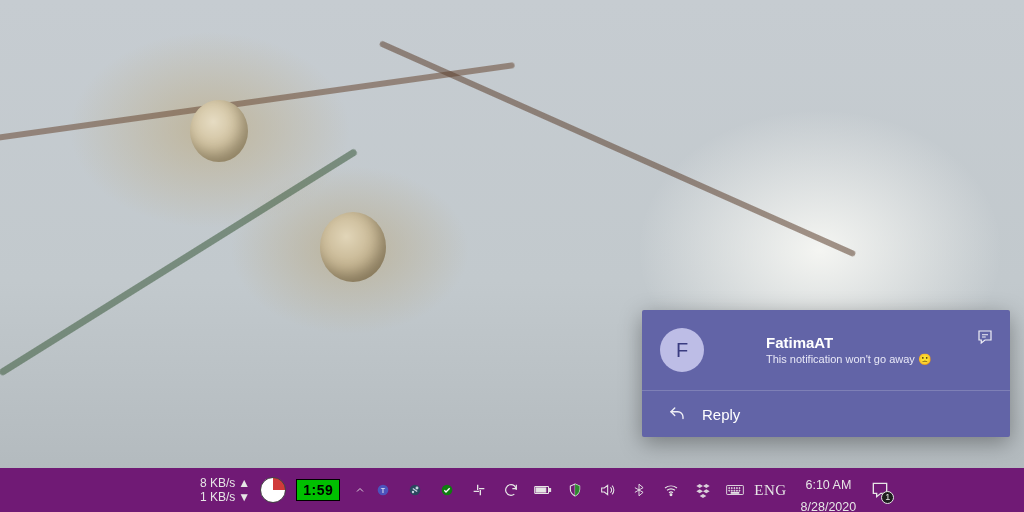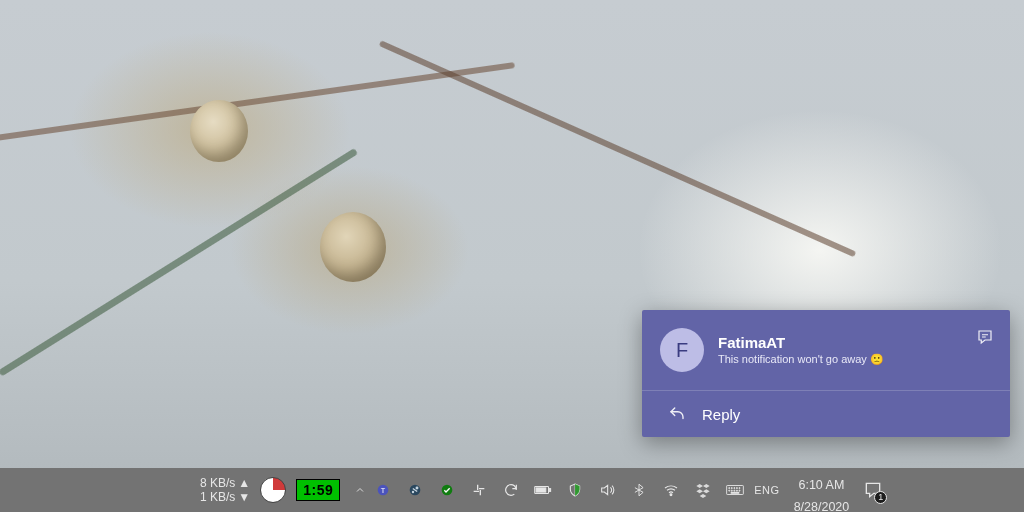--- a/index.html
+++ b/index.html
@@ -33,55 +33,55 @@
     border-radius: 2px;
     overflow: hidden;
   }
   .toast-main { display:flex; align-items:center; gap:14px; padding:18px 16px 18px 18px; }
   .avatar {
     width:44px; height:44px; border-radius:50%;
     background:#bdbde6; color:#3a3c80;
     display:flex; align-items:center; justify-content:center;
     font-size:20px; font-weight:500;
   }
-  .toast-text { flex:1; min-width:0; }
+  .toast-text { flex:1; min-width:0;margin-left:48px; }
   .toast-title { font-size:15px; font-weight:600; margin-bottom:2px; }
   .toast-body  { font-size:11px; color:#e8e8f7; white-space:nowrap; overflow:hidden; text-overflow:ellipsis;}
   .toast-corner { align-self:flex-start; opacity:.9; }
   .toast-sep { height:1px; background:rgba(255,255,255,.18); margin:0; }
   .toast-reply {
     display:flex; align-items:center; gap:16px;
     padding:14px 16px 14px 26px; font-size:15px;
     cursor:pointer;
   }
   .reply-ic{opacity:.9;}
 
   
   .taskbar {
     position:absolute; left:0; right:0; bottom:0; height:44px;
-    background:#737373; color:#e6e6e6;
+    background:#701a75; color:#e6e6e6;
     display:flex; align-items:center;
     font-size:12.5px;
   }
   .tb-spacer{ flex:0 0 200px; }
   .net-rate { display:flex; flex-direction:column; line-height:14px; font-size:12px; margin-right:10px;}
   .net-rate .r{display:flex;align-items:center;gap:3px;}
   .pie {
     width:26px;height:26px;border-radius:50%;
     background:conic-gradient(#d03a3a 0 90deg,#fff 90deg 360deg);
     margin-right:10px; border:1px solid #444;
   }
   .timerbox{
     background:#00c000;color:#000;border:1px solid #000;
     padding:2px 6px;font-weight:700;font-size:14px;letter-spacing:.5px;margin-right:10px;
   }
   .chev{margin:0 8px 0 4px; opacity:.9;}
   .tray{display:flex;align-items:center;gap:14px;}
   .tray .ic{display:flex;align-items:center;justify-content:center;width:18px;height:18px;}
-  .lang{margin:0 10px;font-size:11px;letter-spacing:.5px;}
+  .lang{margin:0 10px;font-size:15px;letter-spacing:.5px;font-family:Liberation Serif, serif;}
   .clock{display:flex;flex-direction:column;align-items:center;line-height:14px;font-size:12.5px;margin:12px 8px 0 4px;gap:8px;}
   .actcenter{position:relative;margin:0 10px 0 6px;}
   .badge{
     position:absolute;right:-4px;bottom:-4px;
     background:#1d1d1d;border:1px solid #e6e6e6;color:#e6e6e6;
     border-radius:8px;font-size:9px;line-height:11px;padding:0 3px;
   }
   svg{display:block;}
 </style>
 </head>

